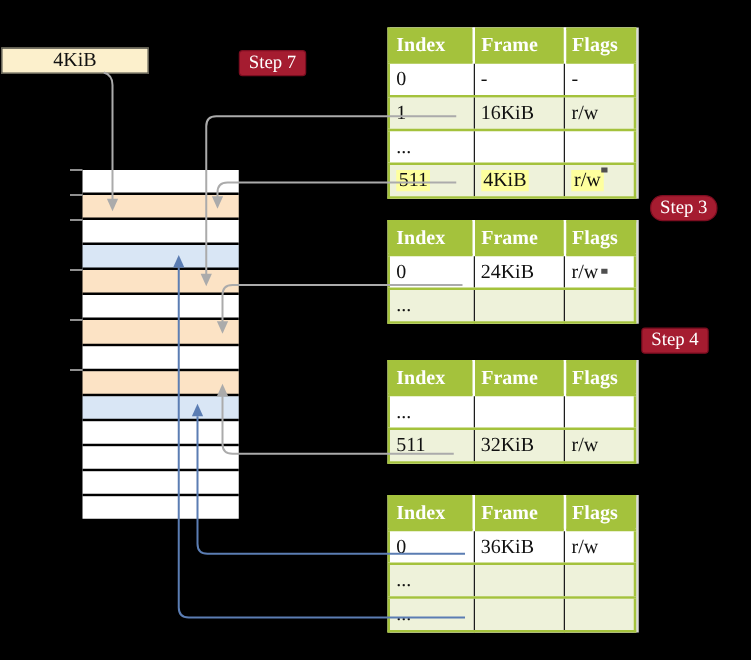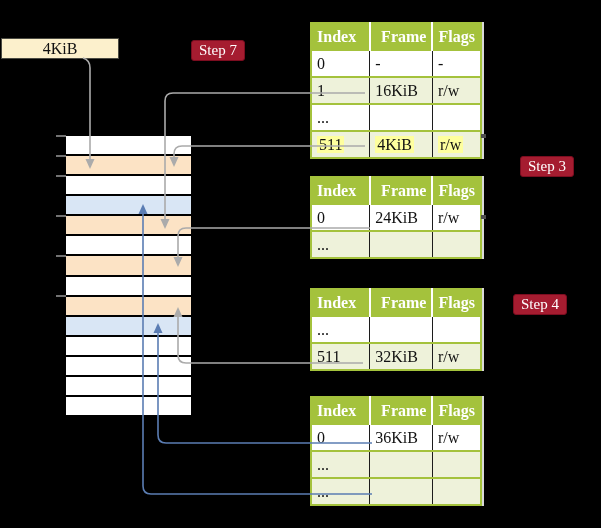--- a/index.html
+++ b/index.html
@@ -9,41 +9,41 @@
   
   .free-box{position:absolute;left:1px;top:38px;width:116px;height:19px;
             background:#fcf0cc;border:1px solid #4a4a42;color:#111;
             font-size:16px;line-height:19px;text-align:center;}
 
   
   .step{position:absolute;background:#a51c30;border:1px solid #7c0d20;border-radius:3px;
         color:#fff;font-size:15px;line-height:17px;padding:1px 7px;white-space:nowrap;}
   .step.s0{left:191px;top:40px;}
   .step.s12{left:517px;top:15px;}
-  .step.s3{left:520px;top:156px;}
-  .step.s4{left:513px;top:262px;margin-top:32px;}
+  .step.s3{left:520px;top:156px;border-radius:10px;}
+  .step.s4{left:513px;top:262px;}
 
   
   .strip{position:absolute;left:66px;top:136px;width:125px;height:279px;
          display:flex;flex-direction:column;}
   .mrow{flex:1;border-bottom:2px solid #000;}
   .mrow:last-child{border-bottom:none;}
   .mrow.white{background:#ffffff;}
   .mrow.orange{background:#fce3c5;}
   .mrow.blue{background:#d9e6f5;}
 
   
   table.ptable{position:absolute;left:310px;border-collapse:collapse;table-layout:fixed;
-               width:172px;background:#fff;border:2px solid #a4c23c;
+               width:199px;background:#fff;border:2px solid #a4c23c;
                box-shadow:2px 0 0 rgba(255,255,255,.85);}
   table.ptable.t1{top:22px;} table.ptable.t2{top:176px;}
   table.ptable.t3{top:288px;} table.ptable.t4{top:396px;}
   .ptable th{background:#a4c23c;color:#fff;font-size:16px;font-weight:bold;text-align:left;
              padding:1px 5px;height:23px;}
-  .ptable th + th{border-left:2px solid #fff;text-align:right;}
+  .ptable th + th{border-left:2px solid #fff;}
   .ptable td{font-size:16px;color:#111;padding:1px 5px;height:23px;border-top:2px solid #a4c23c;
              overflow:hidden;white-space:nowrap;}
   .ptable td + td{border-left:1px solid #1c1c1c;}
   .ptable col.c1{width:58px;} .ptable col.c2{width:62px;} .ptable col.c3{width:48px;}
   .ptable tr.shade td{background:#eef2da;}
   .hl{background:#feff9e;padding:0 2px;}
 
   svg.overlay{position:absolute;left:0;top:0;pointer-events:none;}
 </style>
 </head>

